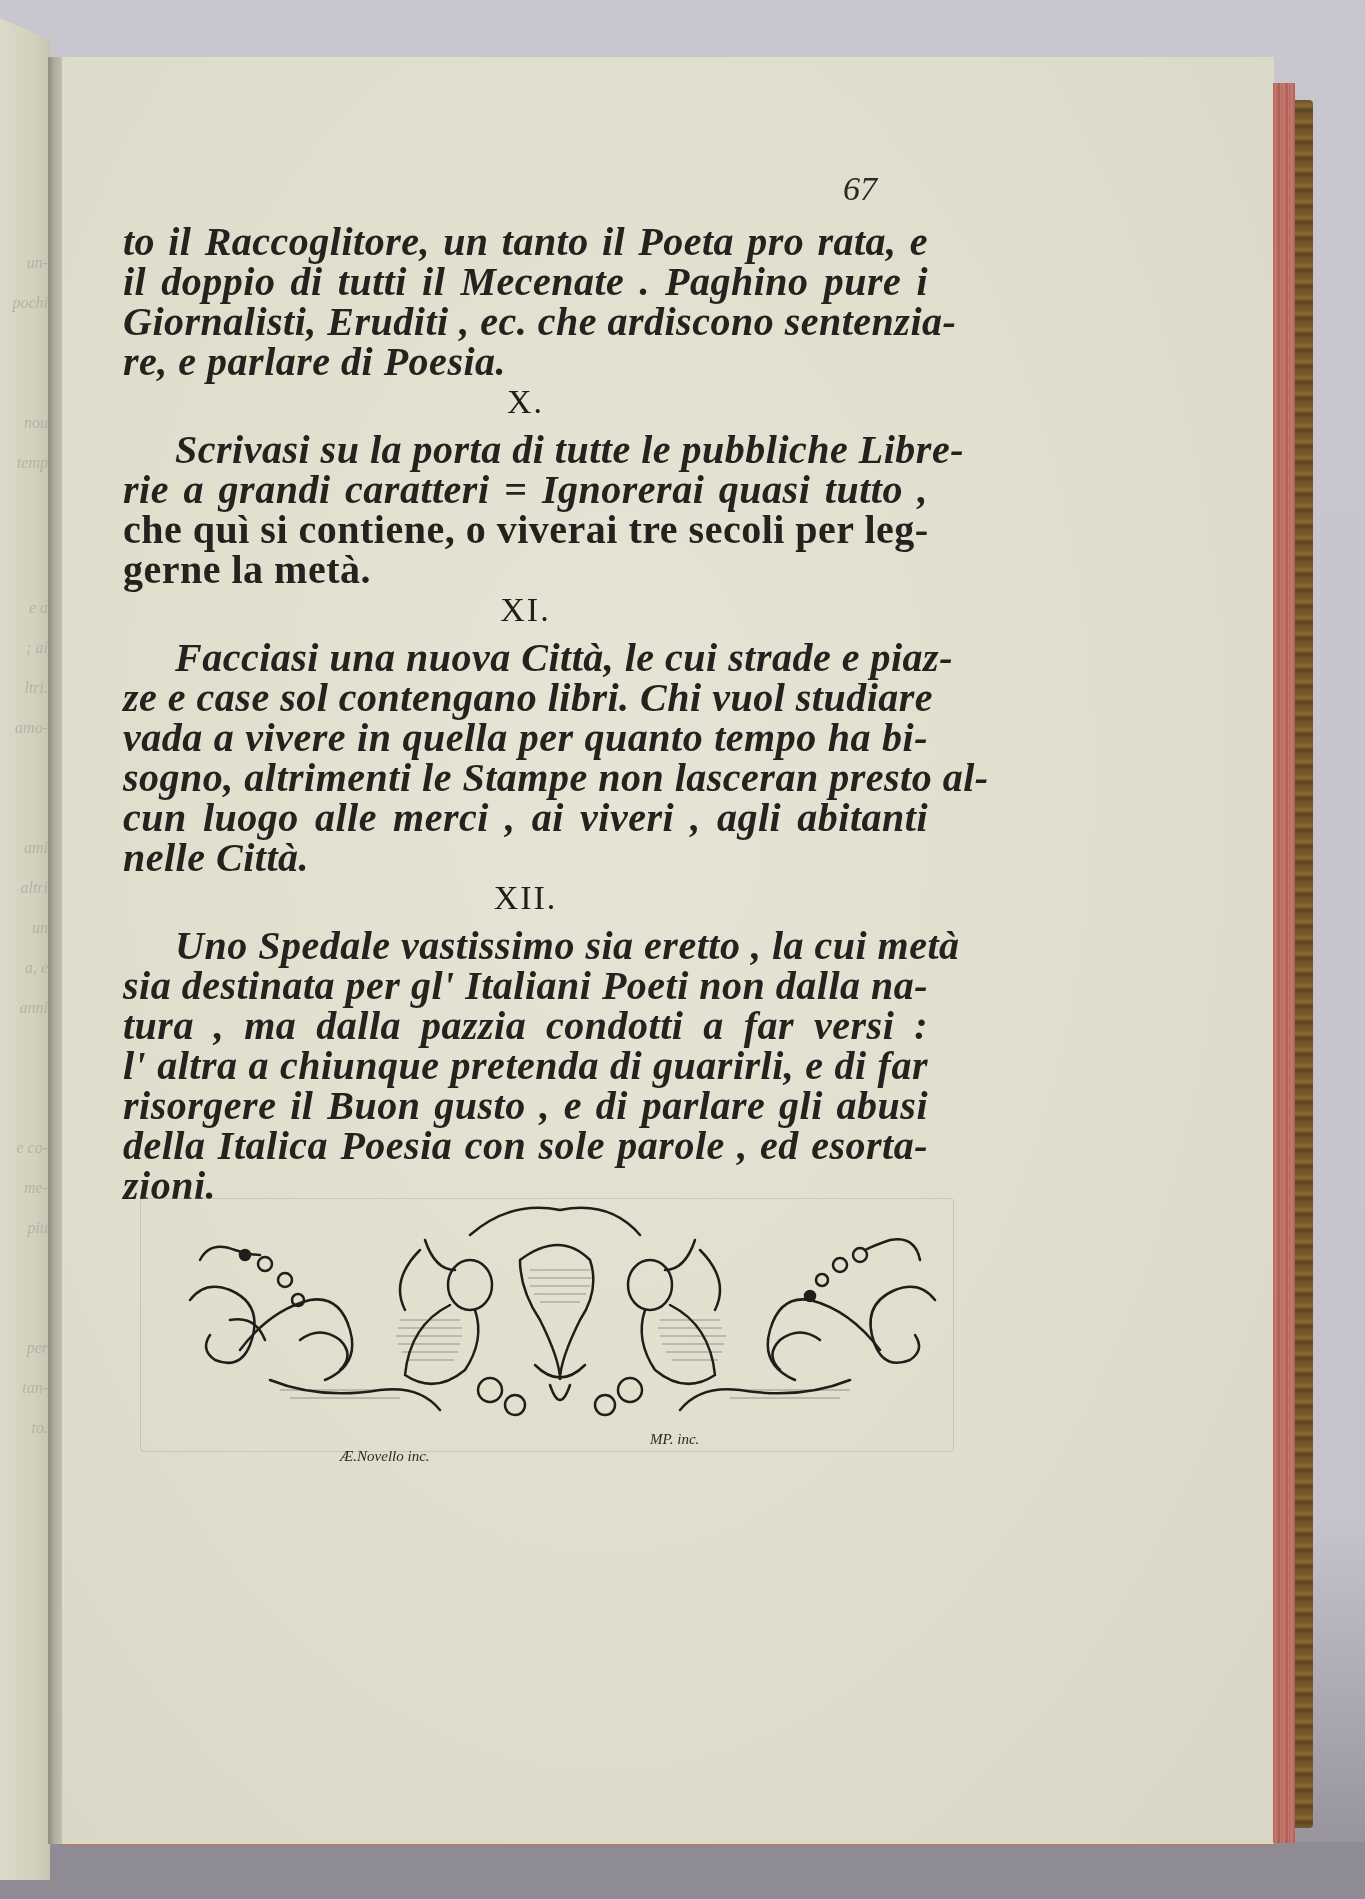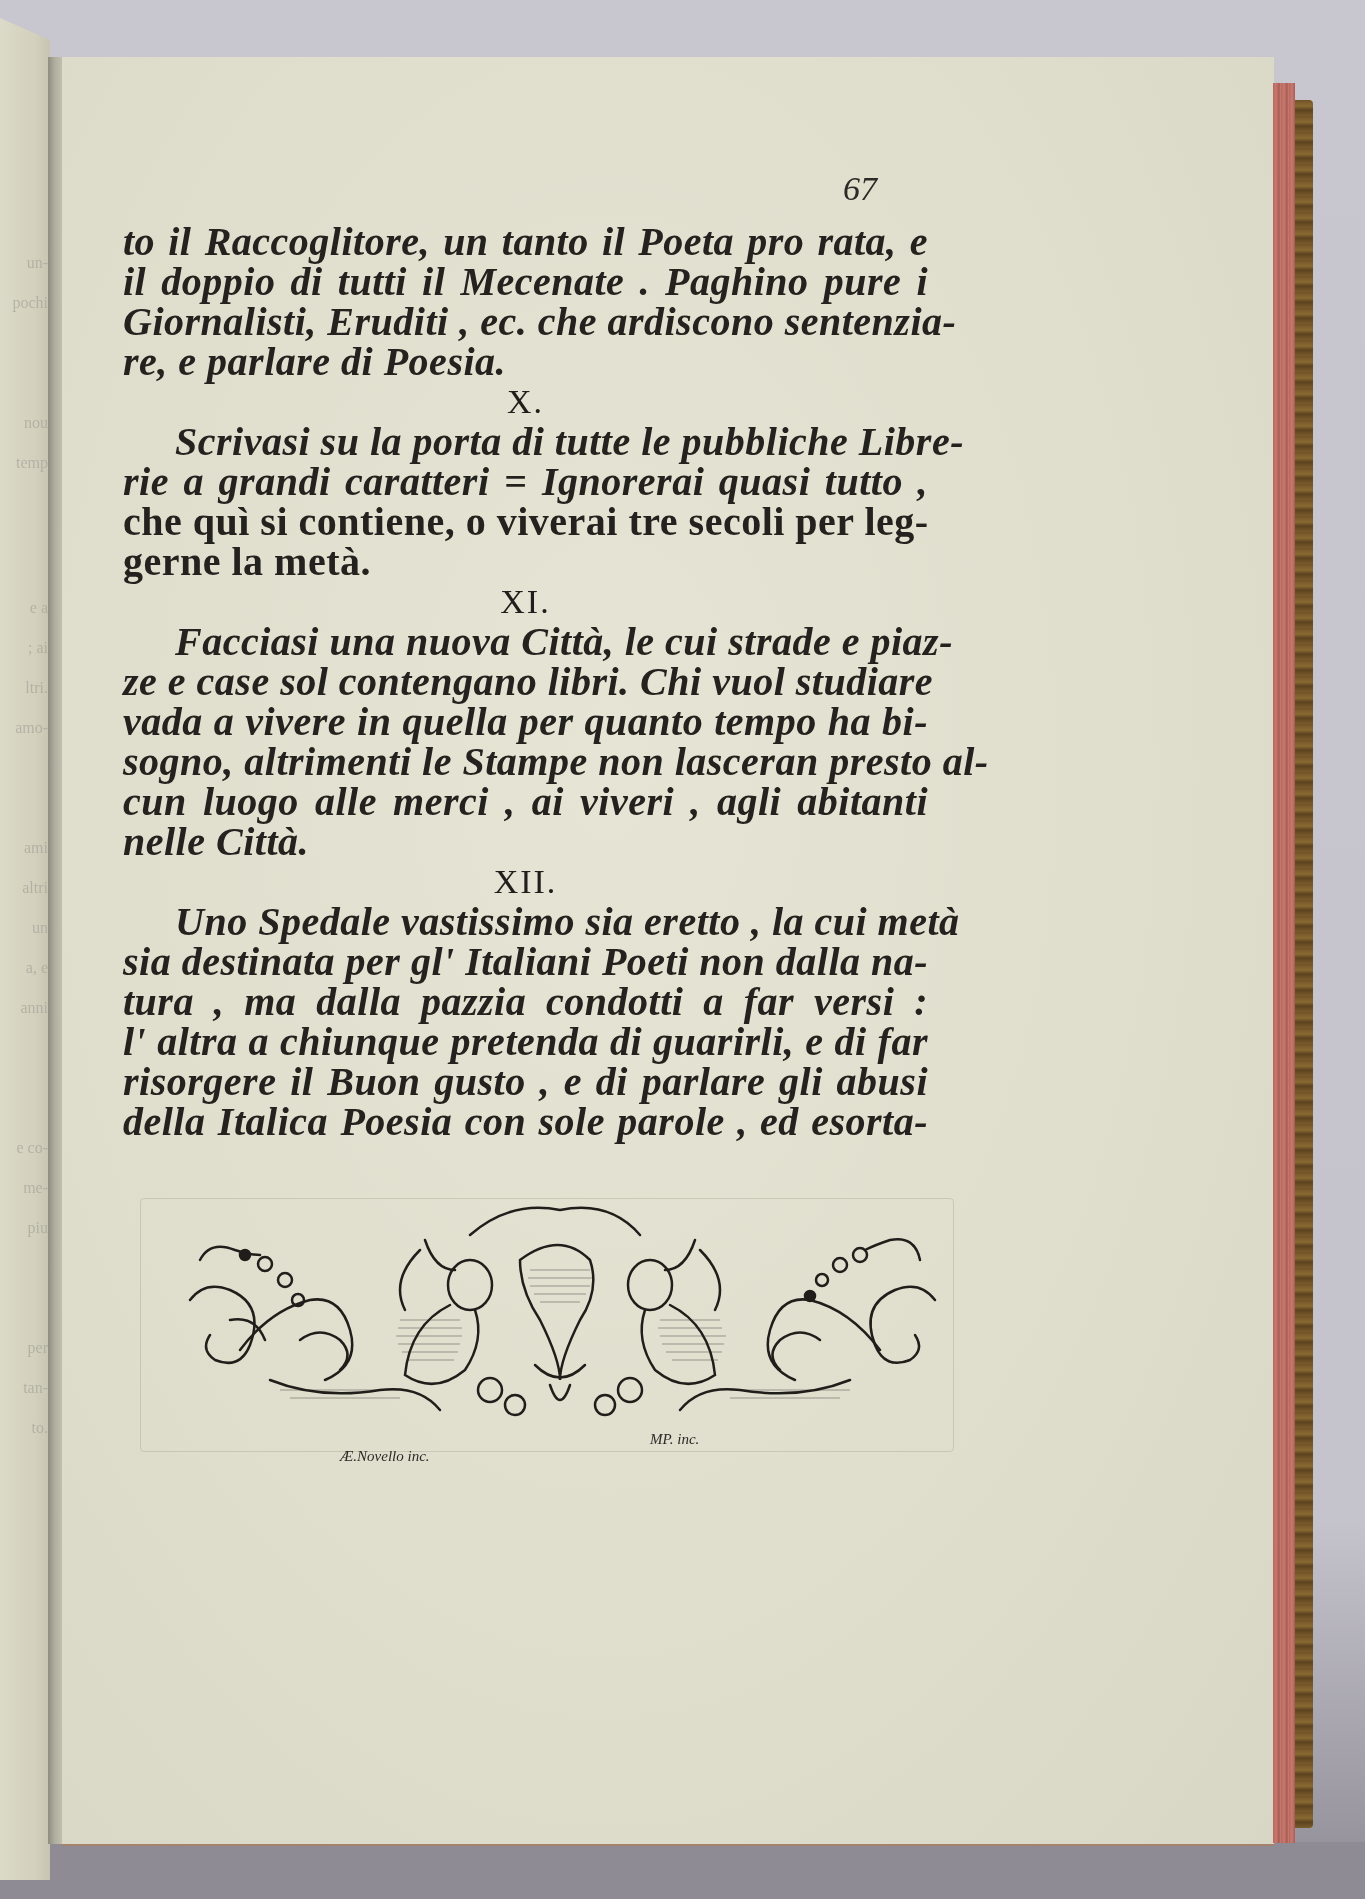--- a/index.html
+++ b/index.html
@@ -8,21 +8,21 @@
     background: linear-gradient(180deg, #c8c6cf 0%, #c5c3cc 80%, #8f8c96 100%);
     font-family: "Liberation Serif", "DejaVu Serif", serif;
   }
   .bg-bottom { position:absolute; left:0; top:1842px; width:1365px; height:57px; background:#8e8b95; }
   .left-page {
     position:absolute; left:0; top:18px; width:50px; height:1862px;
     background: linear-gradient(90deg, #dcdac8 0%, #d3d1bd 70%, #c7c5b2 100%);
     clip-path: polygon(0 0, 100% 22px, 100% 100%, 0 100%);
   }
   .ghost-text {
-    position:absolute; left:4px; width:44px; color:#a9a79c;
+    position:absolute; left:4px; width:44px; font-style:italic; color:#a9a79c;
     font-size:16px; line-height:40px; text-align:right; opacity:0.75; white-space:pre;
   }
   .gutter {
     position:absolute; left:48px; top:57px; width:15px; height:1787px;
     background: linear-gradient(90deg, #8f8d80 0%, #b0ae9f 45%, #c3c1b0 100%);
   }
   .page {
     position:absolute; left:62px; top:57px; width:1212px; height:1787px;
     background: radial-gradient(ellipse at 45% 40%, #e6e4d4 0%, #dfddcc 60%, #d8d6c4 100%);
     border-bottom:2px solid #a4826e;
@@ -41,21 +41,21 @@
   }
   .text-block {
     position:absolute; left:123px; top:222px; width:805px; color:#23221e;
   }
   .line {
     font-size:40px; line-height:40px; height:40px; white-space:nowrap;
     text-align:justify; text-align-last:justify; font-style:italic; letter-spacing:0.5px;font-weight:bold;
   }
   .line.roman { font-style:normal; }
   .line.last { text-align-last:left; }
-  .line.indent { padding-left:52px; }
+  .line.indent { padding-left:52px;margin-top:8px; }
   .heading {
     font-size:34px; line-height:40px; height:40px; text-align:center; font-style:normal;
     letter-spacing:2px; color:#1f1e1a;
   }
   .ornament-plate {
     position:absolute; left:140px; top:1198px; width:812px; height:252px;
     border:1px solid rgba(160,155,135,0.35); border-radius:4px;
   }
   .ornament { position:absolute; left:170px; top:1200px; width:780px; height:250px; }
   .signature { position:absolute; font-style:italic; font-size:15px; color:#2a2925; }
@@ -120,20 +120,21 @@
   <div class="line">cun luogo alle merci , ai viveri , agli abitanti</div>
   <div class="line last">nelle Città.</div>
 
   <div class="heading">XII.</div>
   <div class="line indent">Uno Spedale vastissimo sia eretto , la cui metà</div>
   <div class="line">sia destinata per gl' Italiani Poeti non dalla na-</div>
   <div class="line">tura , ma dalla pazzia condotti a far versi :</div>
   <div class="line">l' altra a chiunque pretenda di guarirli, e di far</div>
   <div class="line">risorgere il Buon gusto , e di parlare gli abusi</div>
   <div class="line">della Italica Poesia con sole parole , ed esorta-</div>
+  <div class="line last">zioni.</div>
 </div>
 
 <div class="ornament-plate"></div>
 <svg class="ornament" viewBox="0 0 780 250">
   <g fill="none" stroke="#1f1e1a" stroke-width="2.5" stroke-linecap="round">
 
     <path d="M30 60 q10 -20 35 -10 q15 5 25 5"></path>
     <circle cx="75" cy="55" r="5" fill="#1f1e1a"></circle>
       <circle cx="95" cy="64" r="7"></circle>
       <circle cx="115" cy="80" r="7"></circle>

